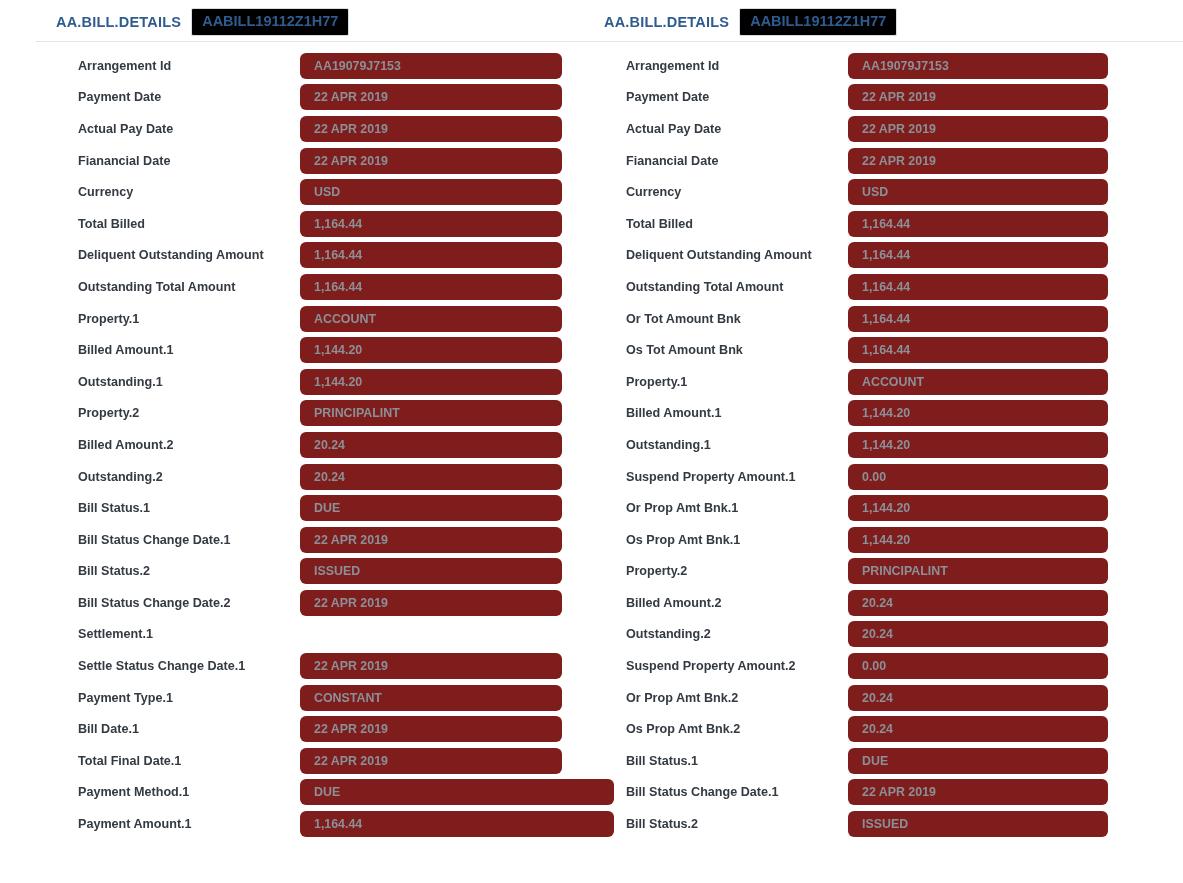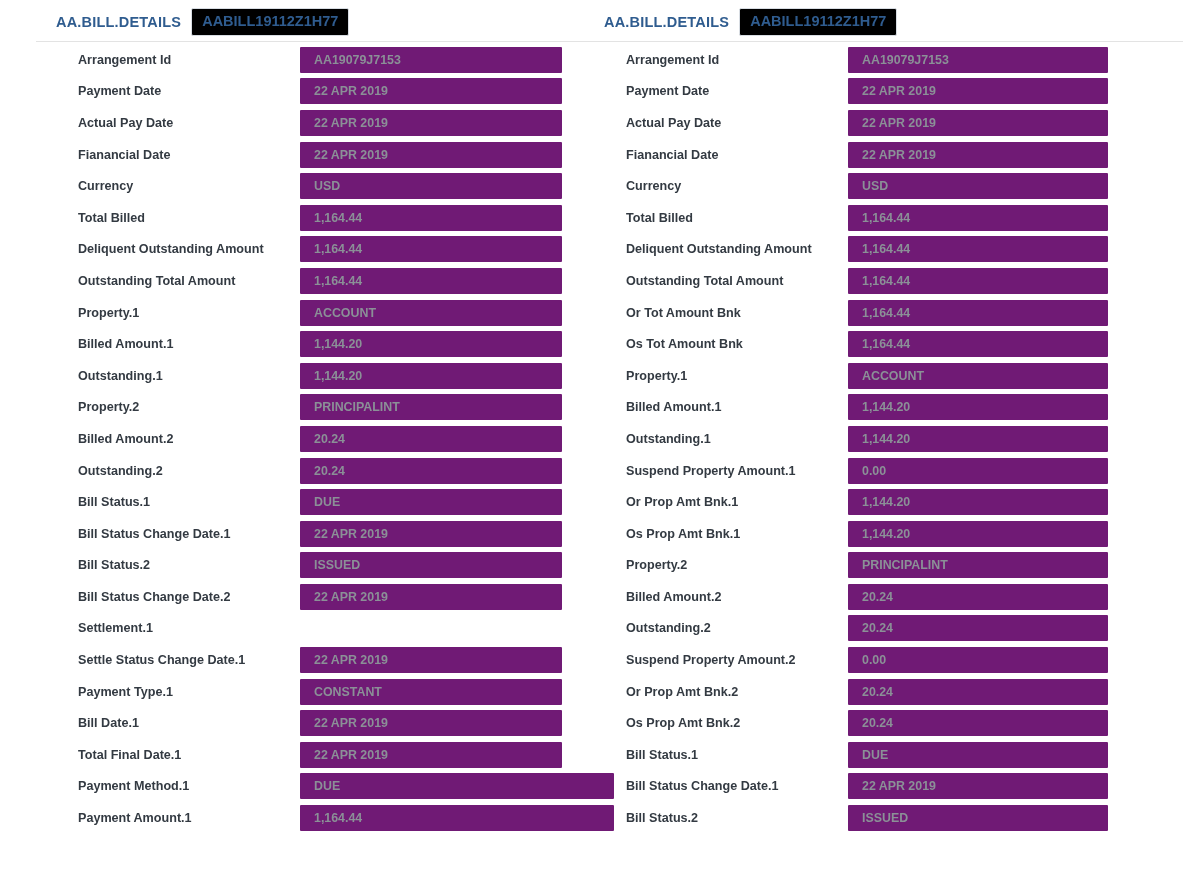--- a/index.html
+++ b/index.html
@@ -50,21 +50,21 @@
     line-height: 1;
   }
 
   .body-area {
     position: relative;
     height: 842px;
   }
 
   .panel {
     position: absolute;
-    top: 2px;
+    top: 8px;
     width: 560px;
   }
   .panel.left  { left: 18px; }
   .panel.right { left: 566px; }
 
   .row {
     display: flex;
     align-items: center;
     height: 31.6px;
     margin-bottom: 0px;
@@ -76,31 +76,31 @@
     box-sizing: border-box;
     color: #333a42;
     font-size: 12.6px;
     font-weight: bold;
     white-space: nowrap;
     overflow: hidden;
   }
 
   .val {
     flex: 1;
-    background: #701a75;
+    background: #7f1d1d;
     color: #8b9097;
     font-size: 12.4px;
     font-weight: bold;
     height: 26px;
     line-height: 26px;
     padding-left: 14px;
     box-sizing: border-box;
     overflow: hidden;
     white-space: nowrap;
-    border-radius: 1px;
+    border-radius: 6px;
   }
 
   
   .panel.left .val { margin-right: 16px; }
   .panel.right .val { margin-right: 18px; }
 
   
   .panel.left .row.wide .val { margin-right: -36px; }
 
   .scroll-shadow {

